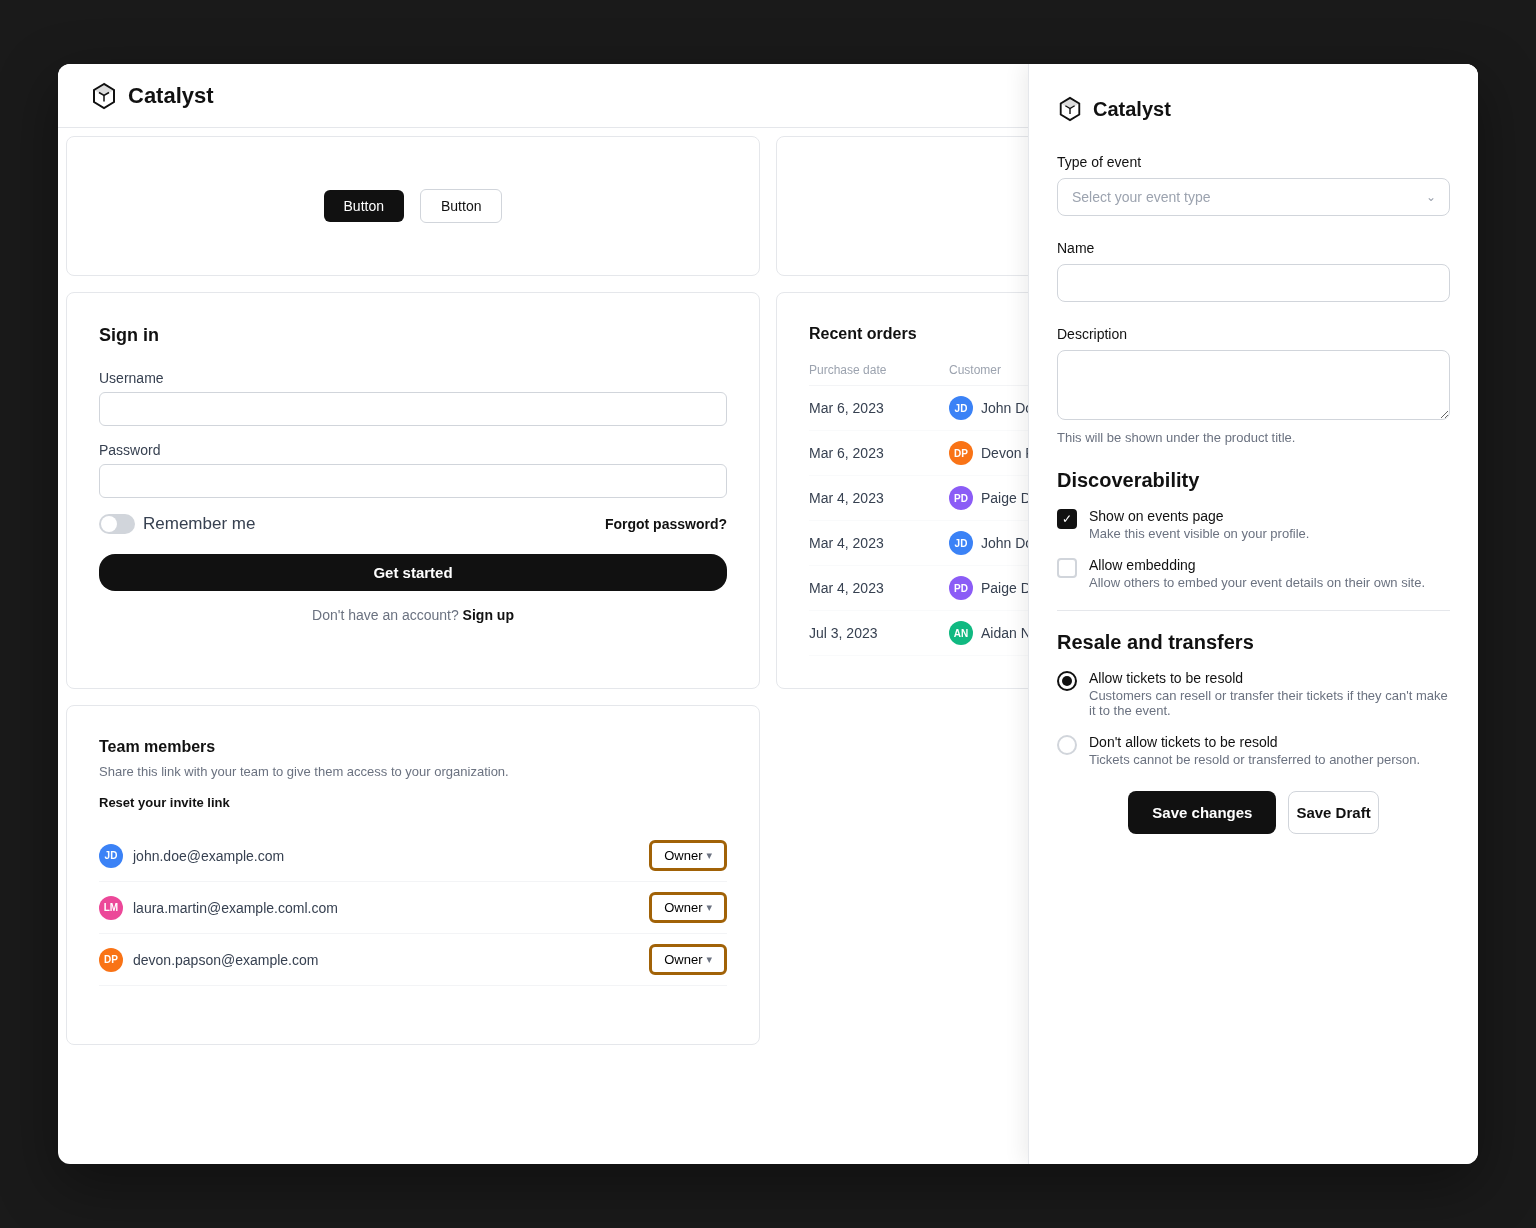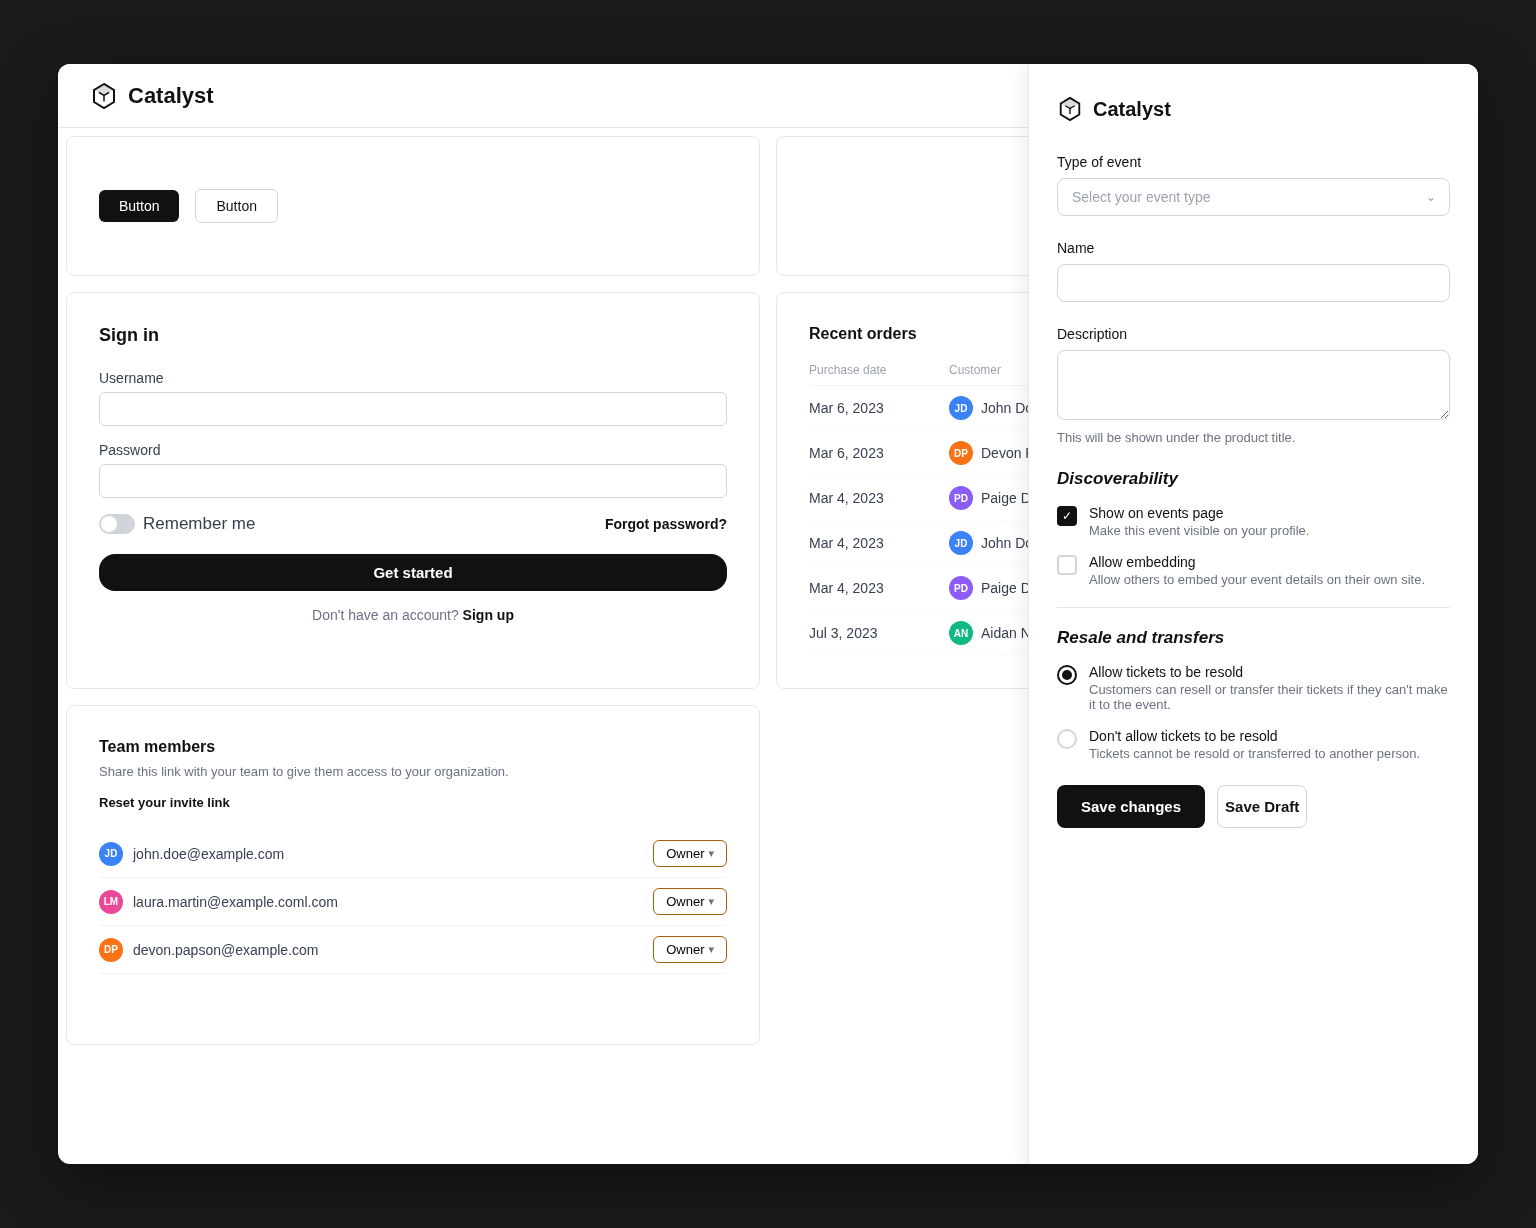--- a/index.html
+++ b/index.html
@@ -84,20 +84,21 @@
       margin: 8px;
       border-radius: 8px;
       background: #fff;
       padding: 32px;
     }
 
     
     .buttons-panel {
       display: flex;
       align-items: center;
+      justify-content: center;
       gap: 16px;
       min-height: 140px;
     }
     .btn-primary {
       background: #111;
       color: #fff;
       border: none;
       border-radius: 6px;
       padding: 8px 20px;
       font-size: 14px;
@@ -334,21 +335,21 @@
     }
     .member-email {
       font-size: 14px;
       color: #374151;
     }
     .role-select {
       display: flex;
       align-items: center;
       gap: 4px;
       padding: 5px 12px;
-      border: 1px solid #a16207;
+      border: 3px solid #a16207;
       border-radius: 6px;
       font-size: 13px;
       cursor: pointer;
     }
 
     
     .side-panel {
       position: absolute;
       top: 0;
       right: 0;
@@ -426,25 +427,24 @@
       resize: vertical;
       min-height: 70px;
       margin-bottom: 6px;
     }
     .side-hint {
       font-size: 13px;
       color: #6b7280;
       margin-bottom: 24px;
     }
     .section-title {
-      font-size: 17px;
+      font-size: 20px;
       font-weight: 600;
       color: #111;
       margin-bottom: 16px;
-      font-style: italic;
     }
     .checkbox-row {
       display: flex;
       align-items: flex-start;
       gap: 12px;
       margin-bottom: 16px;
     }
     .checkbox-wrap {
       width: 20px;
       height: 20px;
@@ -521,20 +521,21 @@
       margin-bottom: 2px;
     }
     .radio-sub {
       font-size: 13px;
       color: #6b7280;
     }
     .side-actions {
       display: flex;
       gap: 12px;
       margin-top: 24px;
+      justify-content: center;
     }
     .btn-save {
       background: #111;
       color: #fff;
       border: none;
       border-radius: 8px;
       padding: 12px 24px;
       font-size: 15px;
       font-weight: 600;
       cursor: pointer;

